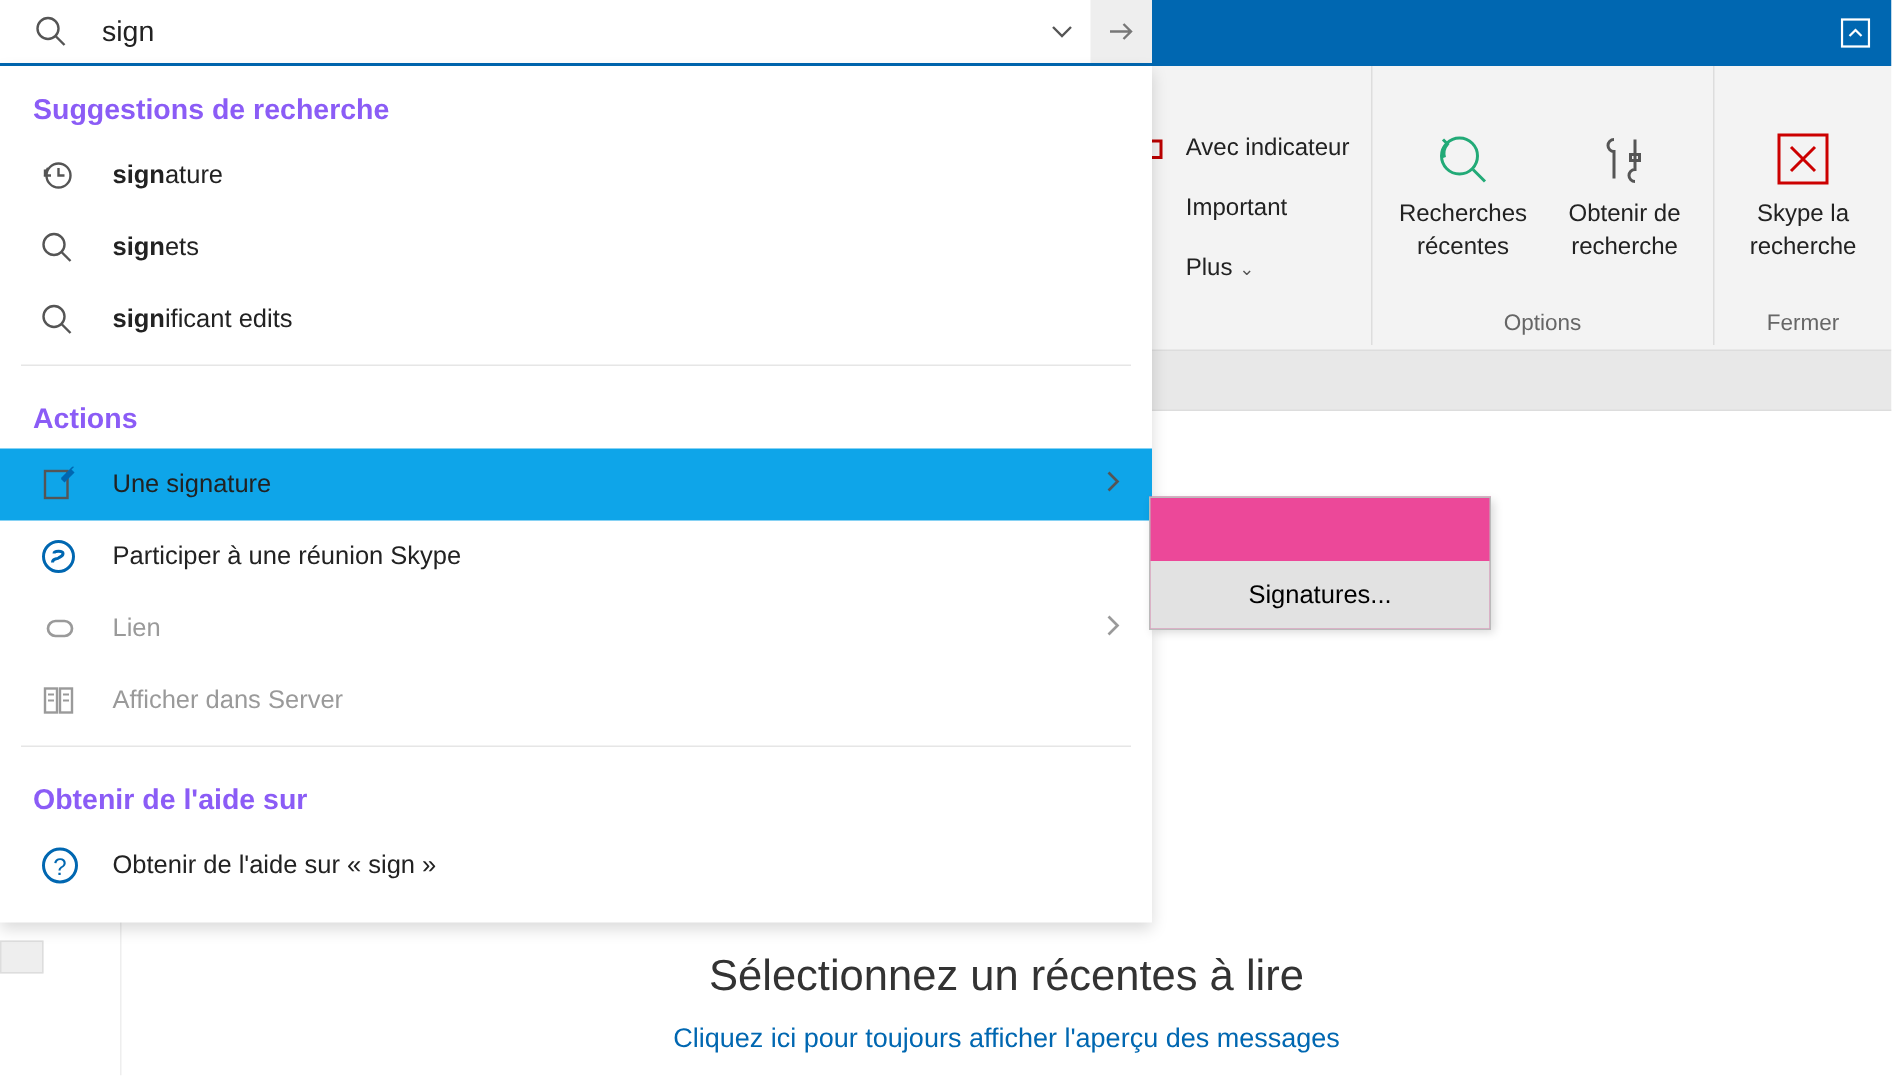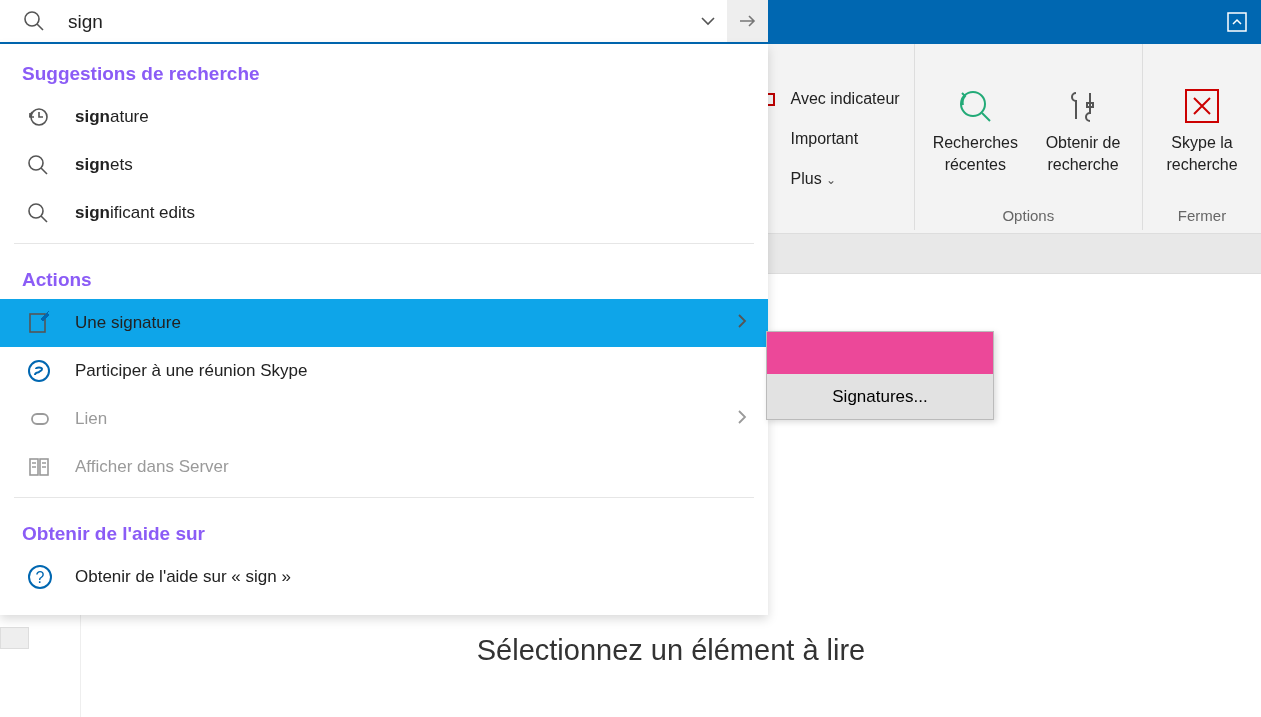--- a/index.html
+++ b/index.html
@@ -147,21 +147,22 @@
 <div class="content-bar"></div>
 
 <div class="content-area">
   <div class="content-center">
     <span class="env-icon">
       <svg width="88" height="56" viewBox="0 0 88 56">
           <rect x="2" y="2" width="84" height="52" fill="none" stroke="#333" stroke-width="2"></rect>
           <path d="M2 2 L44 32 L86 2" fill="none" stroke="#333" stroke-width="2"></path>
         </svg>
     </span>
-    <div class="content-title">Sélectionnez un élément à lire</div>
+    <div class="content-title">Sélectionnez un récentes à lire</div>
+    <div class="content-link">Cliquez ici pour toujours afficher l'aperçu des messages</div>
   </div>
 </div>
 
 <div class="sidebar-stub"></div>
 
 <div class="search-wrap">
   <div class="search-icon-box">
     <svg width="22" height="22" viewBox="0 0 22 22">
         <circle cx="9" cy="9" r="7" fill="none" stroke="#555" stroke-width="1.6"></circle>
         <path d="M14 14 L20 20" stroke="#555" stroke-width="1.6"></path>

